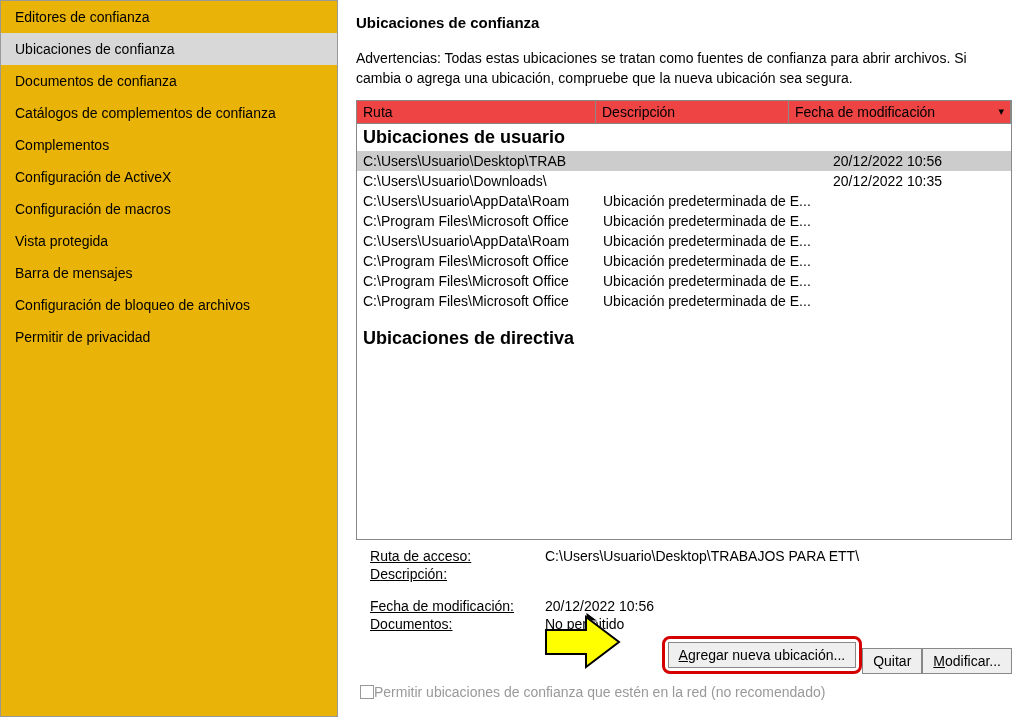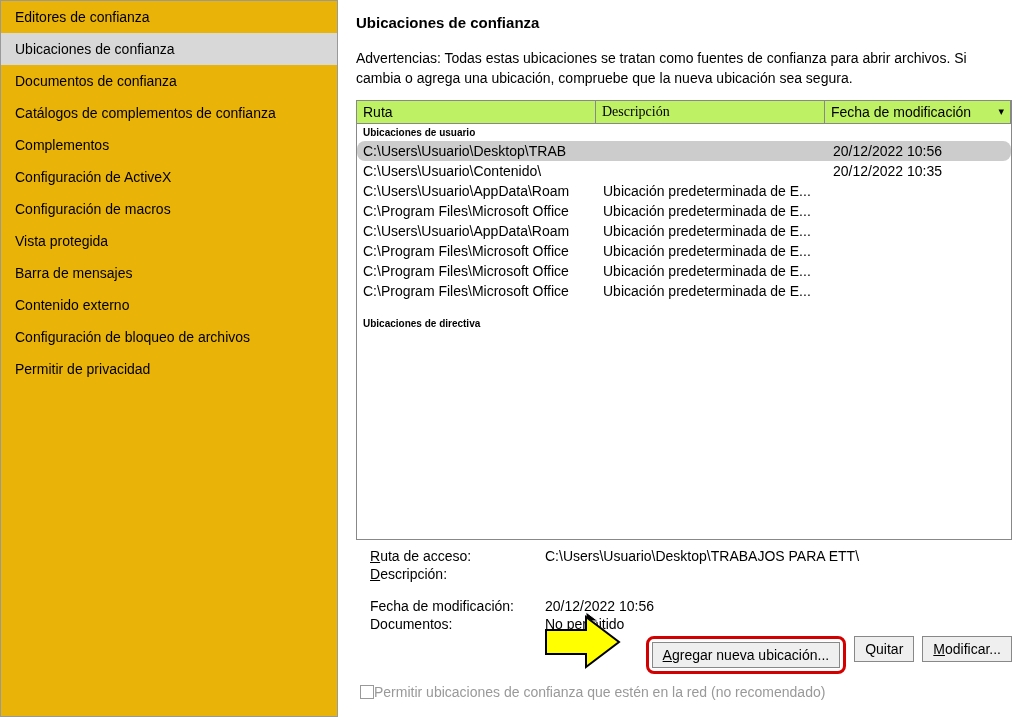--- a/index.html
+++ b/index.html
@@ -44,78 +44,77 @@
       line-height: 1.4;
       margin-bottom: 12px;
     }
     .grid {
       border: 1px solid #888;
       height: 440px;
       overflow: auto;
     }
     .grid-header {
       display: flex;
-      background: #bef264;
+      background: #ef4444;
       border-bottom: 1px solid #888;
     }
     .grid-header-cell {
       padding: 3px 6px;
       font-size: 14px;
       border-right: 1px solid #ccc;
       border: 1px solid #888;
       margin: -1px 0 -1px -1px;
       flex-shrink: 0;
       position: relative;
     }
     .col-path { width: 240px; }
-    .col-desc { width: 230px; font-family: Liberation Serif, serif; }
+    .col-desc { width: 194px; }
     .col-date { flex: 1; }
     .grid-header-cell.col-date::after {
       content: "▾";
       position: absolute;
       right: 6px;
       font-size: 11px;
       top: 4px;
     }
     .section-head {
       font-weight: bold;
       padding: 3px 6px;
-      font-size: 10px;
+      font-size: 18px;
     }
     .row {
       display: flex;
       font-size: 14px;
-      border-radius: 8px;
     }
     .row.selected { background: #ccc; }
     .row > div {
       padding: 2px 6px;
       white-space: nowrap;
       overflow: hidden;
       text-overflow: ellipsis;
       flex-shrink: 0;
     }
     .row .c-path { width: 240px; }
     .row .c-desc { width: 230px; }
     .row .c-date { flex: 1; }
     .details {
       padding: 8px 0 0 14px;
       font-size: 14px;
     }
     .detail-row {
       display: flex;
       margin-bottom: 2px;
     }
-    .detail-label { width: 175px; }
+    .detail-label { width: 175px; text-decoration: underline; }
     .detail-label .u { text-decoration: underline; }
     .button-row {
       display: flex;
-      gap: 8px;
+      gap: 0;
       justify-content: flex-end;
-      align-items: flex-start;
+      align-items: flex-end;
       margin-top: 4px;
       position: relative;
     }
     .btn {
       border: 1px solid #888;
       background: #efefef;
       padding: 4px 10px;
       font-size: 14px;
       cursor: pointer;
     }
@@ -161,21 +160,20 @@
 <div class="sidebar">
   <div class="sidebar-item">Editores de confianza</div>
   <div class="sidebar-item selected">Ubicaciones de confianza</div>
   <div class="sidebar-item">Documentos de confianza</div>
   <div class="sidebar-item">Catálogos de complementos de confianza</div>
   <div class="sidebar-item">Complementos</div>
   <div class="sidebar-item">Configuración de ActiveX</div>
   <div class="sidebar-item">Configuración de macros</div>
   <div class="sidebar-item">Vista protegida</div>
   <div class="sidebar-item">Barra de mensajes</div>
-  <div class="sidebar-item">Contenido externo</div>
   <div class="sidebar-item">Configuración de bloqueo de archivos</div>
   <div class="sidebar-item">Permitir de privacidad</div>
 </div>
 
 <div class="main">
   <div class="page-title">Ubicaciones de confianza</div>
   <div class="warning-text">Advertencias: Todas estas ubicaciones se tratan como fuentes de confianza para abrir archivos. Si cambia o agrega una ubicación, compruebe que la nueva ubicación sea segura.</div>
 
   <div class="grid">
     <div class="grid-header">
@@ -184,21 +182,21 @@
       <div class="grid-header-cell col-date">Fecha de modificación</div>
     </div>
     <div class="section-head">Ubicaciones de usuario</div>
 
     <div class="row selected">
       <div class="c-path">C:\Users\Usuario\Desktop\TRAB</div>
       <div class="c-desc"></div>
       <div class="c-date">20/12/2022 10:56</div>
     </div>
     <div class="row">
-      <div class="c-path">C:\Users\Usuario\Contenido\</div>
+      <div class="c-path">C:\Users\Usuario\Downloads\</div>
       <div class="c-desc"></div>
       <div class="c-date">20/12/2022 10:35</div>
     </div>
     <div class="row">
       <div class="c-path">C:\Users\Usuario\AppData\Roam</div>
       <div class="c-desc">Ubicación predeterminada de E...</div>
       <div class="c-date"></div>
     </div>
     <div class="row">
       <div class="c-path">C:\Program Files\Microsoft Office</div>

